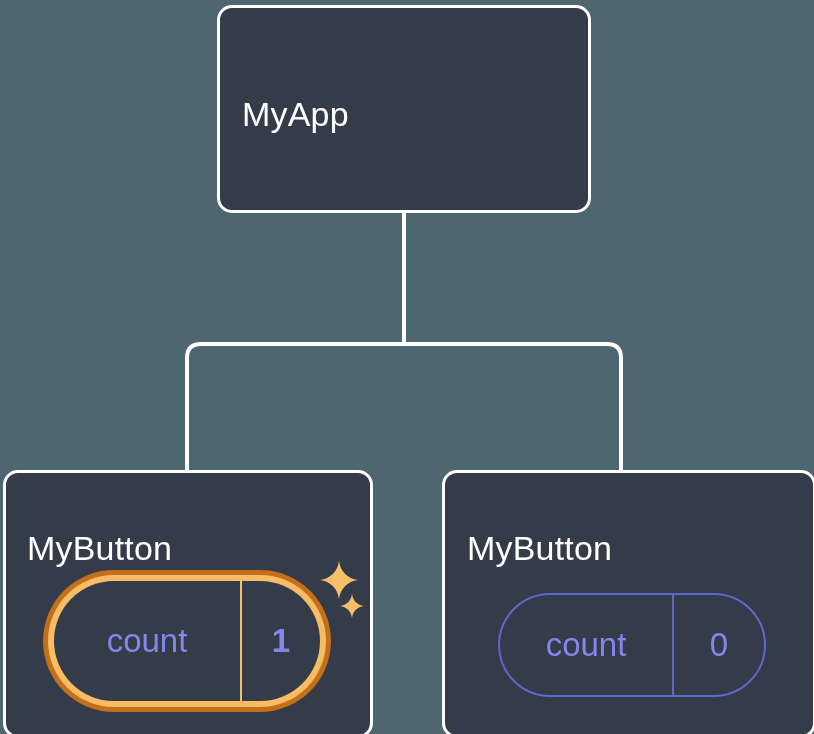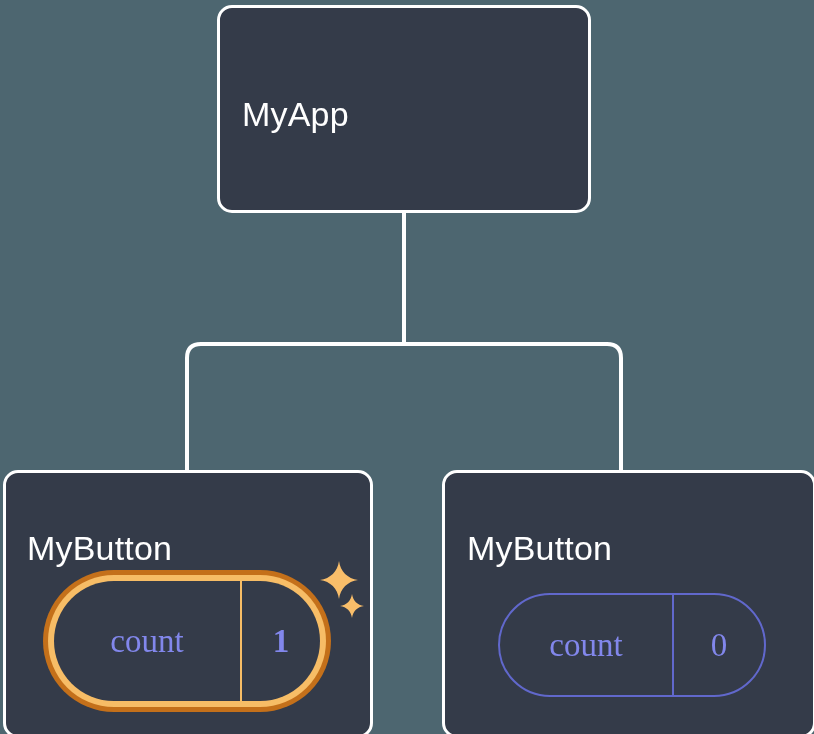--- a/index.html
+++ b/index.html
@@ -87,21 +87,20 @@
     display: flex;
     align-items: stretch;
     border-radius: 999px;
     background: #343b49;
   }
   .pill-key, .pill-val {
     display: flex;
     align-items: center;
     justify-content: center;
     white-space: nowrap;
-    font-family: Liberation Serif, serif;
   }
 
   
   .pill-plain {
     left: 53px;
     top: 120px;
     width: 268px;
     height: 104px;
     border: 2px solid #6168cc;
   }

